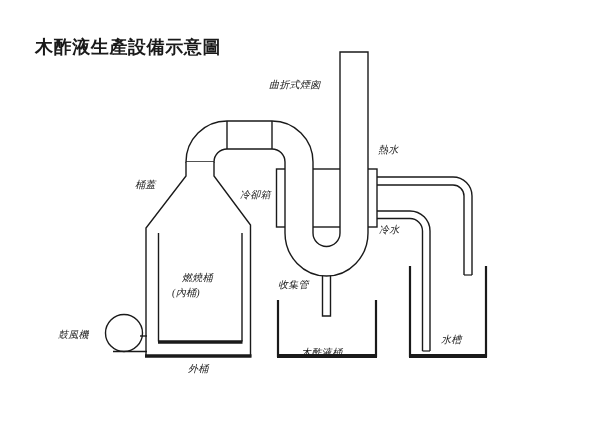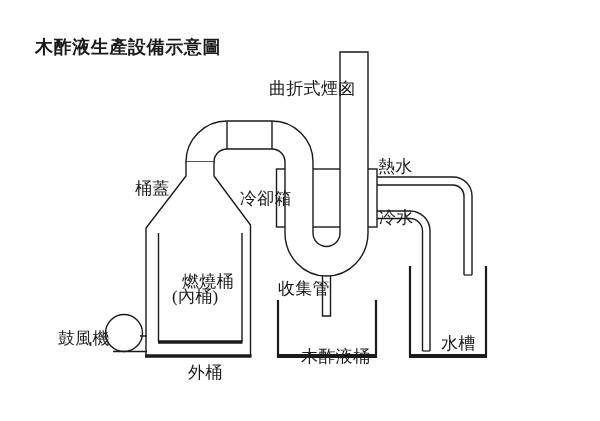--- a/index.html
+++ b/index.html
@@ -8,22 +8,22 @@
     background:var(--background,#ffffff);
     font-family:"Liberation Serif","DejaVu Serif",serif;
     color:var(--text,#1a1a1a);
     overflow:hidden;
     margin-top:8px;
   }
   .stage svg{position:absolute;left:0;top:0;}
   .ln{stroke:var(--line,#1a1a1a);fill:none;}
   .fl{stroke:var(--line,#1a1a1a);fill:var(--background,#ffffff);}
   .lbl{
-    position:absolute;font-size:17px;line-height:1.15;
-    white-space:nowrap;letter-spacing:0.3px;
+    position:absolute;font-size:10px;line-height:1.15;
+    white-space:nowrap;letter-spacing:0.3px;font-style:italic;
   }
   .title{
     position:absolute;font-size:18px;font-weight:bold;
     letter-spacing:0.6px;white-space:nowrap;
   }
   .center{text-align:right;}
 </style>
 </head>
 <body>
 
@@ -92,23 +92,23 @@
       <path class="ln" stroke-width="1.4" d="M 377,203 L 410,203 A 20,20 0 0 1 430,223 L 430,343"></path>
       <path class="ln" stroke-width="1.4" d="M 377,210.5 L 410,210.5 A 12.5,12.5 0 0 1 422.5,223 L 422.5,343"></path>
       <line class="ln" stroke-width="1.2" x1="422.5" y1="343" x2="430" y2="343"></line>
     </g>
   </svg>
 
   <div class="title" style="left:35px;top:27px;">木酢液生產設備示意圖</div>
 
   <div class="lbl" style="left:269px;top:71px;">曲折式煙囪</div>
 
-  <div class="lbl" style="left:378px;top:149px;">熱水</div>
+  <div class="lbl" style="left:378px;top:136px;">熱水</div>
 
-  <div class="lbl" style="left:379px;top:200px;">冷水</div>
+  <div class="lbl" style="left:379px;top:216px;">冷水</div>
 
   <div class="lbl" style="left:135px;top:171px;">桶蓋</div>
 
   <div class="lbl" style="left:240px;top:181px;text-align:right;">冷卻箱</div>
 
   <div class="lbl center" style="left:182px;top:264px;">燃燒桶</div>
 
   <div class="lbl center" style="left:172px;top:279px;">(內桶)</div>
 
   <div class="lbl" style="left:278px;top:271px;">收集管</div>

